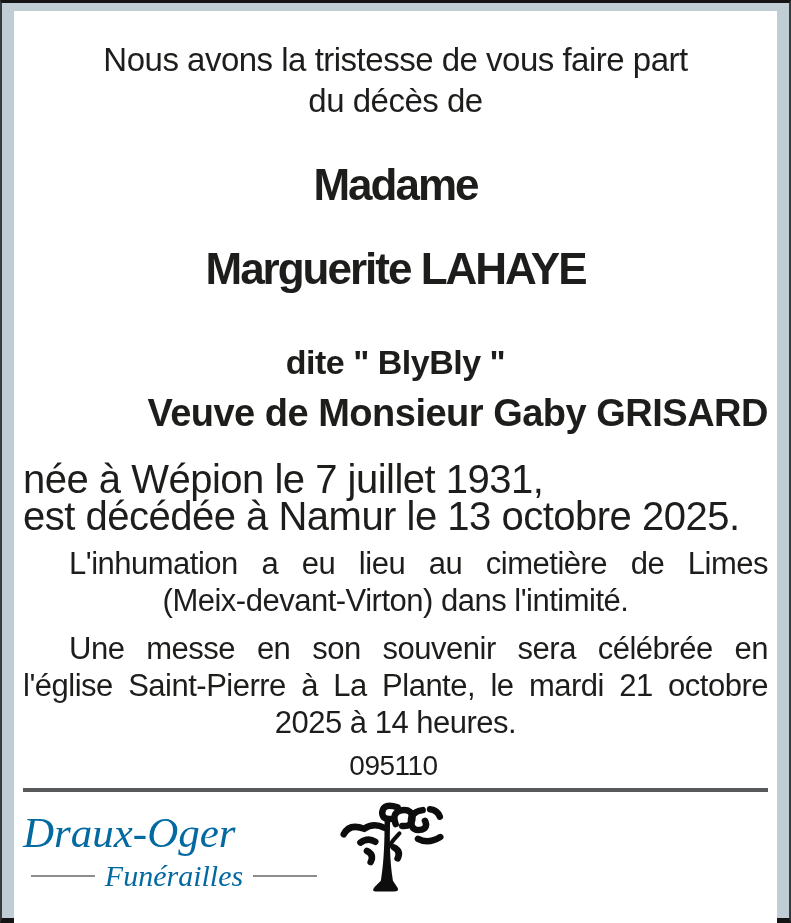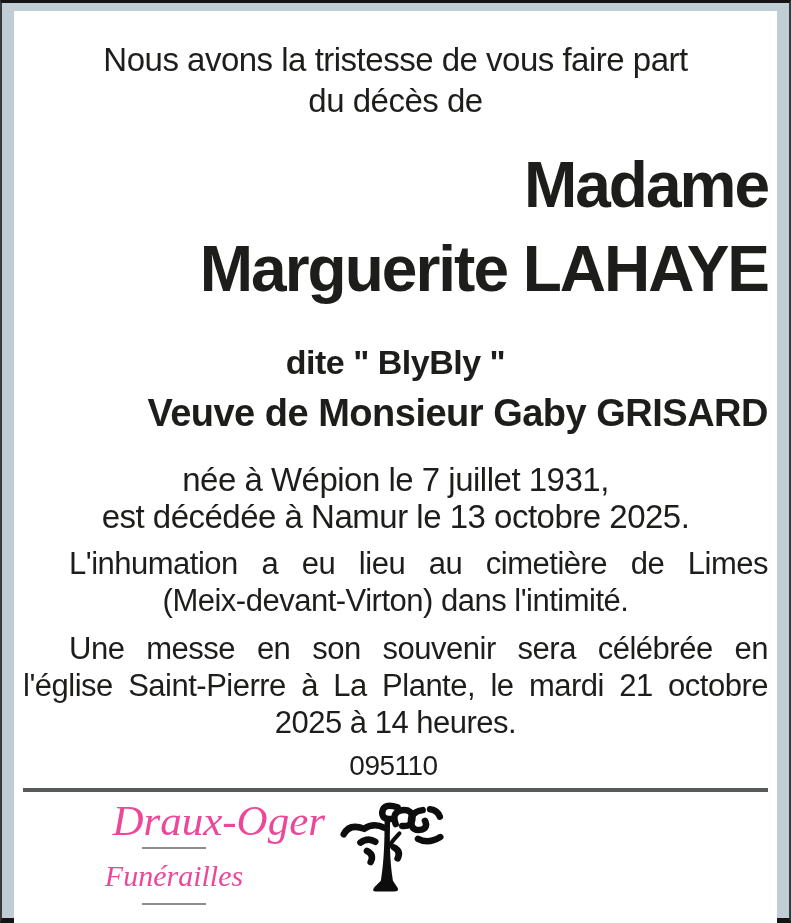--- a/index.html
+++ b/index.html
@@ -21,43 +21,43 @@
     background:#ffffff;
     padding:28px 9px 8px 9px;
     overflow:hidden;
     font-family:"Liberation Sans", sans-serif;
     color:#1d1d1b;
     letter-spacing:-0.5px;
   }
   .intro { text-align:center; font-size:33px; line-height:41px; }
   .title {
     margin:22px 0 0 0;
-    text-align:right;
-    font-size:64px; line-height:84px;
+    text-align:center;
+    font-size:44px; line-height:84px;
     font-weight:bold;
     letter-spacing:-2px;
   }
   .nickname { margin-top:32px; text-align:center; font-weight:bold; font-size:34px; line-height:38px; }
   .widow    { margin-top:10px; text-align:right; font-weight:bold; font-size:38px; line-height:44px; }
-  .dates    { margin-top:26px; text-align:center; font-size:33px; line-height:37px; }
+  .dates    { margin-top:26px; text-align:left; font-size:40px; line-height:37px; }
   .paras    { margin-top:10px; font-size:31px; line-height:37px; }
   .para2    { margin-top:11px; }
   .pline        { text-align:center; }
   .pline.just   { text-align:justify; text-align-last:justify; }
   .pline.indent { text-indent:46px; }
   .ref { text-align:center; font-size:28px; line-height:30px; margin-top:10px; padding-right:4px; }
   .sep { height:4px; background:#58595b; margin-top:7px; }
   .footer { display:flex; align-items:center; margin-top:4px; height:110px; }
   .logo-block {
-    width:302px; text-align:right;
+    width:302px; text-align:left;
     font-family:"Liberation Serif", serif;
-    font-style:italic; letter-spacing:0; color:#ec4899;
+    font-style:italic; letter-spacing:0; color:#0369a1;
   }
   .logo-name { font-size:43px; line-height:46px; }
-  .logo-sub-row { display:flex; align-items:center; justify-content:center; gap:10px; margin-top:3px;flex-direction:column; }
+  .logo-sub-row { display:flex; align-items:center; justify-content:center; gap:10px; margin-top:3px; }
   .rule { height:2px; width:64px; background:#8d8d8d; }
   .logo-sub { font-size:30px; }
   .tree-wrap { width:110px; height:104px; margin-left:12px; flex:none; }
   .contact { flex:1; text-align:right; font-size:21px; line-height:24px; letter-spacing:-0.3px; padding-right:2px; }
   .contact .locations { font-weight:bold; font-size:20.5px; margin-bottom:7px; }
 </style>
 </head>
 <body>
 
 <div class="page">

